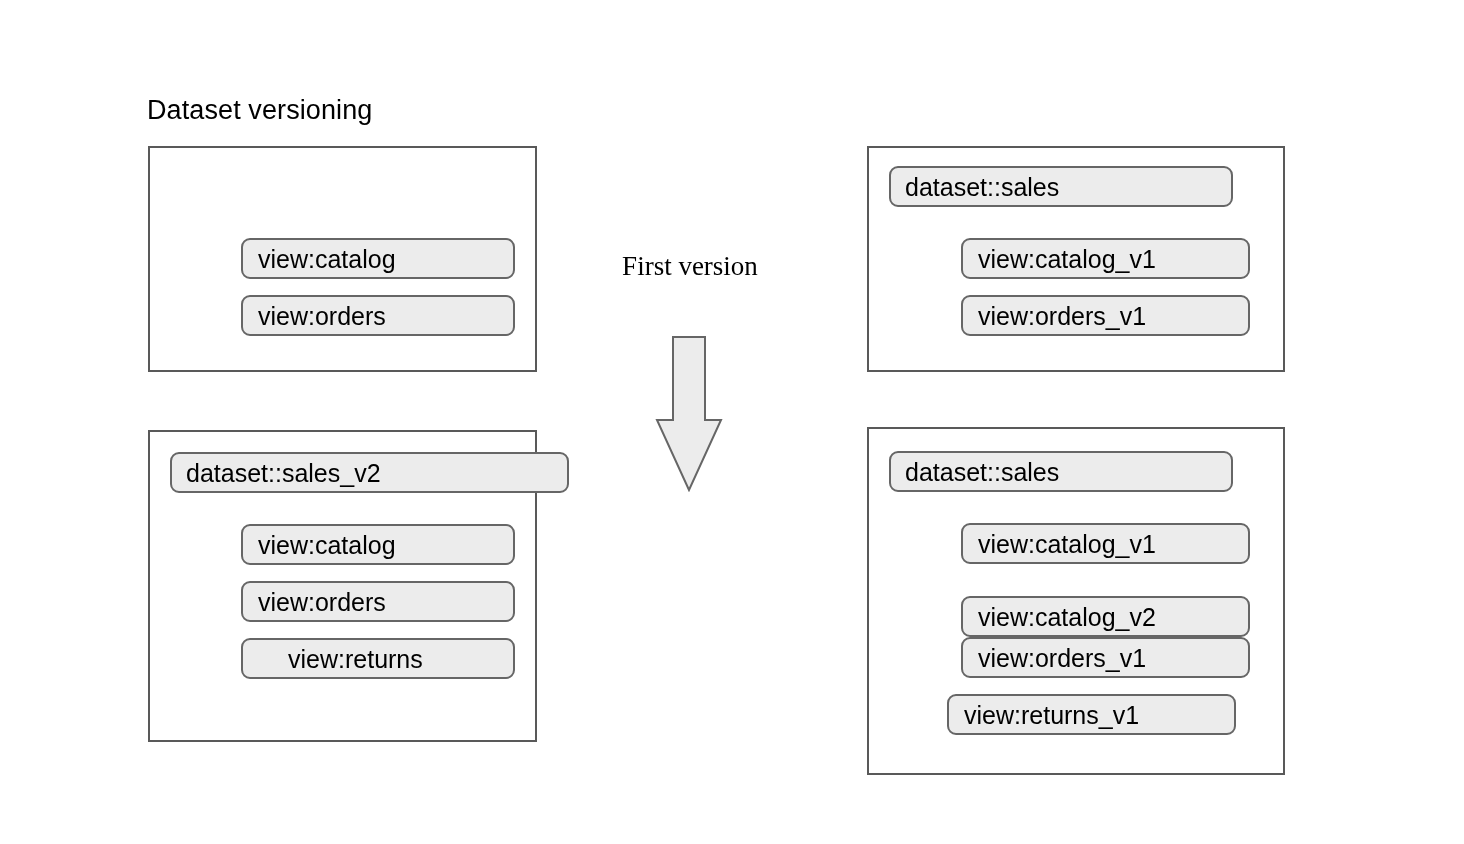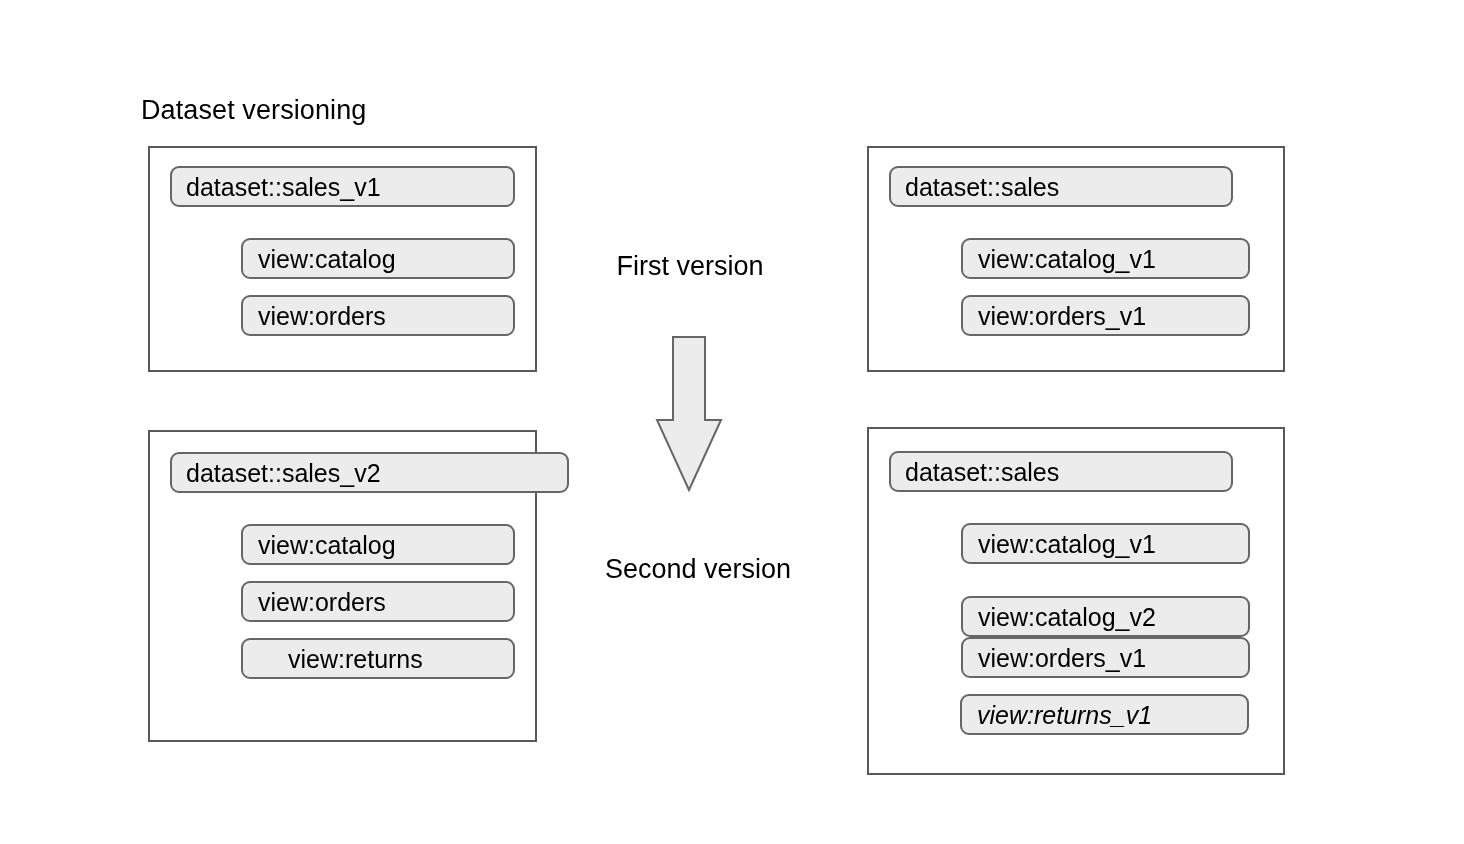--- a/index.html
+++ b/index.html
@@ -56,69 +56,68 @@
   .pill.view-pill { padding-left: 15px; }
 
   .flow-label {
     position: absolute;
     font-size: 27px;
     line-height: 32px;
     color: #000000;
     white-space: nowrap;
     text-align: center;
     transform: translateX(-50%);
+    font-family: Liberation Serif, serif;
   }
 
   .arrow-wrap {
     position: absolute;
     left: 655px;
     top: 336px;
     width: 68px;
     height: 156px;
   }
   .arrow-wrap svg { display: block; }
 </style>
 </head>
 <body>
 
 <div id="canvas">
 
-  <div class="column-title" style="left:141px; top:94px;">Dataset versioning</div>
+  <div class="column-title" style="left:147px; top:94px;">Dataset versioning</div>
 
   <div class="panel" style="left:148px; top:146px; width:389px; height:226px;">
-    <div class="pill dataset-pill" style="left:20px; top:18px; width:345px;">dataset::sales_v1</div>
     <div class="pill view-pill" style="left:91px; top:90px; width:274px;">view:catalog</div>
     <div class="pill view-pill" style="left:91px; top:147px; width:274px;">view:orders</div>
   </div>
 
   <div class="panel" style="left:148px; top:430px; width:389px; height:312px;">
     <div class="pill dataset-pill" style="left:20px; top:20px; width:399px;">dataset::sales_v2</div>
     <div class="pill view-pill" style="left:91px; top:92px; width:274px;">view:catalog</div>
     <div class="pill view-pill" style="left:91px; top:149px; width:274px;">view:orders</div>
     <div class="pill view-pill" style="left:91px; top:206px; width:274px;padding-left:45px;">view:returns</div>
   </div>
 
   <div class="flow-label" style="left:690px; top:250px;">First version</div>
 
   <div class="arrow-wrap">
     <svg width="68" height="156" viewBox="0 0 68 156" xmlns="http://www.w3.org/2000/svg">
       <polygon points="18,1 50,1 50,84 66,84 34,154 2,84 18,84" fill="#ececec" stroke="#666666" stroke-width="2" stroke-linejoin="miter"></polygon>
     </svg>
   </div>
 
-  <div class="flow-label" style="left:698px; top:553px;">Second version</div>
 
 
   <div class="panel" style="left:867px; top:146px; width:418px; height:226px;">
     <div class="pill dataset-pill" style="left:20px; top:18px; width:344px;">dataset::sales</div>
     <div class="pill view-pill" style="left:92px; top:90px; width:289px;">view:catalog_v1</div>
     <div class="pill view-pill" style="left:92px; top:147px; width:289px;">view:orders_v1</div>
   </div>
 
   <div class="panel" style="left:867px; top:427px; width:418px; height:348px;">
     <div class="pill dataset-pill" style="left:20px; top:22px; width:344px;">dataset::sales</div>
     <div class="pill view-pill" style="left:92px; top:94px; width:289px;">view:catalog_v1</div>
     <div class="pill view-pill" style="left:92px; top:151px; width:289px;margin-top:16px;">view:catalog_v2</div>
     <div class="pill view-pill" style="left:92px; top:208px; width:289px;">view:orders_v1</div>
-    <div class="pill view-pill" style="left:91px; top:265px; width:289px;font-style:italic;">view:returns_v1</div>
+    <div class="pill view-pill" style="left:78px; top:265px; width:289px;">view:returns_v1</div>
   </div>
 
 </div>
 
 </body></html>

